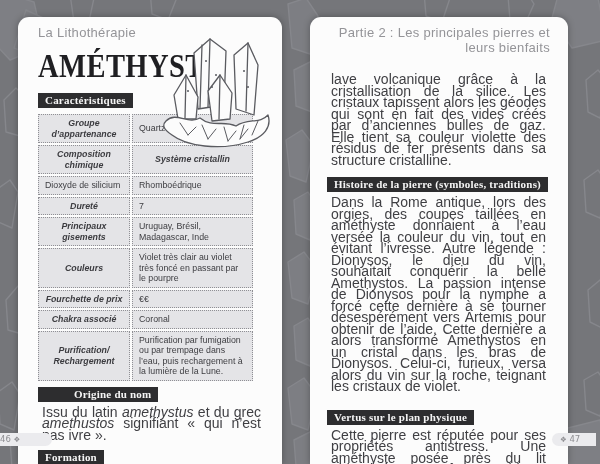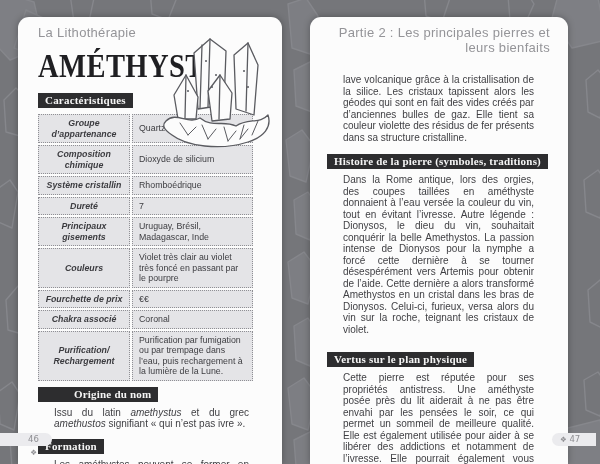--- a/index.html
+++ b/index.html
@@ -22,26 +22,26 @@
   .sh-origine{margin-top:6px;padding-left:36px;}
   .sh-formation{margin-top:9px;}
   .sh-histoire{margin-top:11px;}
   .sh-vertus{margin-top:17px;}
   .char-table{display:grid;grid-template-columns:92px 1fr;gap:2px;width:215px;margin-top:6px;
         position:relative;z-index:1;}
   .cell{background:#e4e4e7;border:1px dotted #8f8f94;font-size:8.8px;color:#3c3c40;box-sizing:border-box;}
   .cell.lbl{display:flex;align-items:center;justify-content:center;text-align:center;
         font-weight:bold;font-style:italic;padding:3px 5px;line-height:10.5px;}
   .cell.val{display:flex;align-items:center;padding:3px 6px;line-height:10.5px;text-align:left;}
-  .body{font-size:10px;line-height:11.5px;text-align:justify;color:#3f3f43;margin:5px 16px 0;}
+  .body{font-size:14px;line-height:11.5px;text-align:justify;color:#3f3f43;margin:5px 4px 0;}
   .body .it{font-style:italic;}
   .crystal-illo{position:absolute;top:14px;right:6px;z-index:3;}
   .page-tab{position:absolute;top:433px;height:13px;background:#ebebee;color:#8f8f93;
         font-size:8.5px;line-height:13px;z-index:6;font-family:"DejaVu Sans",sans-serif;}
-  .tab-left{left:0;width:52px;border-radius:0 7px 7px 0;text-align:center;padding-right:9px;box-sizing:border-box;padding-left:24px;}
+  .tab-left{left:0;width:52px;border-radius:0 7px 7px 0;text-align:left;padding-right:9px;box-sizing:border-box;}
   .tab-right{right:4px;width:44px;border-radius:7px 0 0 7px;padding-left:8px;box-sizing:border-box;margin-left:32px;}
   .orn{font-size:7.5px;}
 </style>
 </head>
 <body>
 
 <div class="canvas">
 
   <svg class="bg-pattern" width="600" height="464" viewBox="0 0 600 464">
     <rect width="600" height="464" fill="#75767a"></rect>
@@ -107,22 +107,22 @@
           <circle cx="30" cy="60" r="1"></circle>
       </g>
     </svg>
 
     <div class="section-header sh-caracteristiques">Caractéristiques</div>
 
     <div class="char-table">
       <div class="cell lbl">Groupe d’appartenance</div>
       <div class="cell val">Quartz</div>
       <div class="cell lbl">Composition chimique</div>
+      <div class="cell lbl">Système cristallin</div>
       <div class="cell val">Dioxyde de silicium</div>
-      <div class="cell lbl">Système cristallin</div>
       <div class="cell val">Rhomboédrique</div>
       <div class="cell lbl">Dureté</div>
       <div class="cell val">7</div>
       <div class="cell lbl">Principaux gisements</div>
       <div class="cell val">Uruguay, Brésil, Madagascar, Inde</div>
       <div class="cell lbl">Couleurs</div>
       <div class="cell val">Violet très clair au violet très foncé en passant par le pourpre</div>
       <div class="cell lbl">Fourchette de prix</div>
       <div class="cell val">€€</div>
       <div class="cell lbl">Chakra associé</div>

